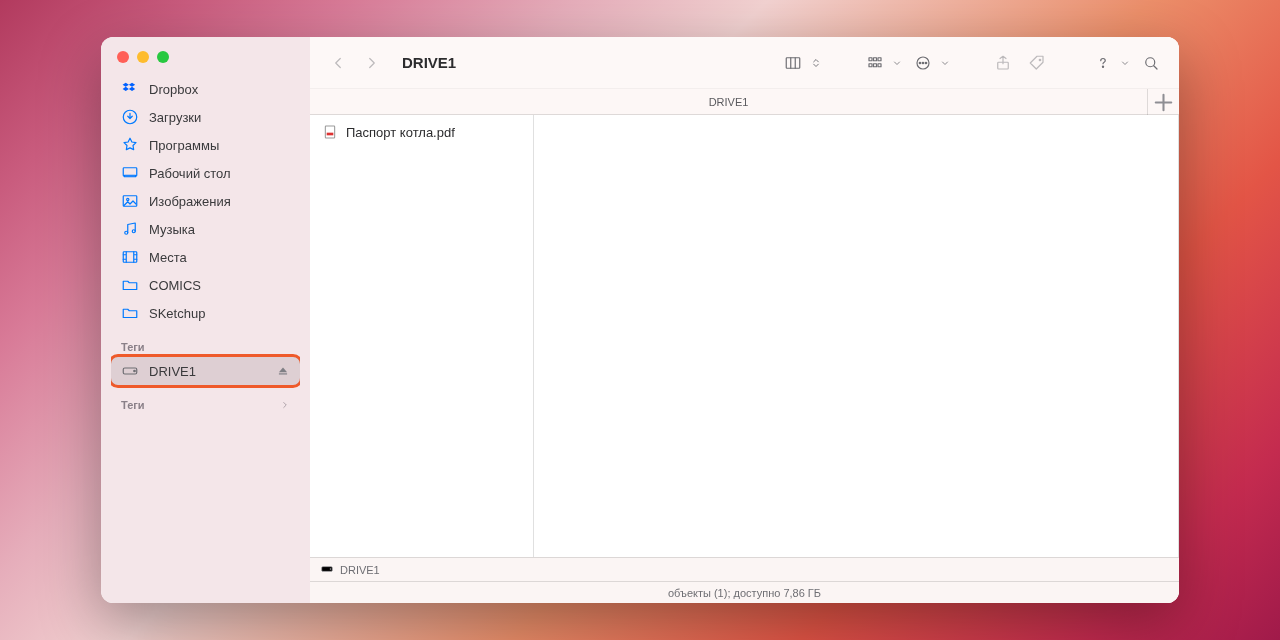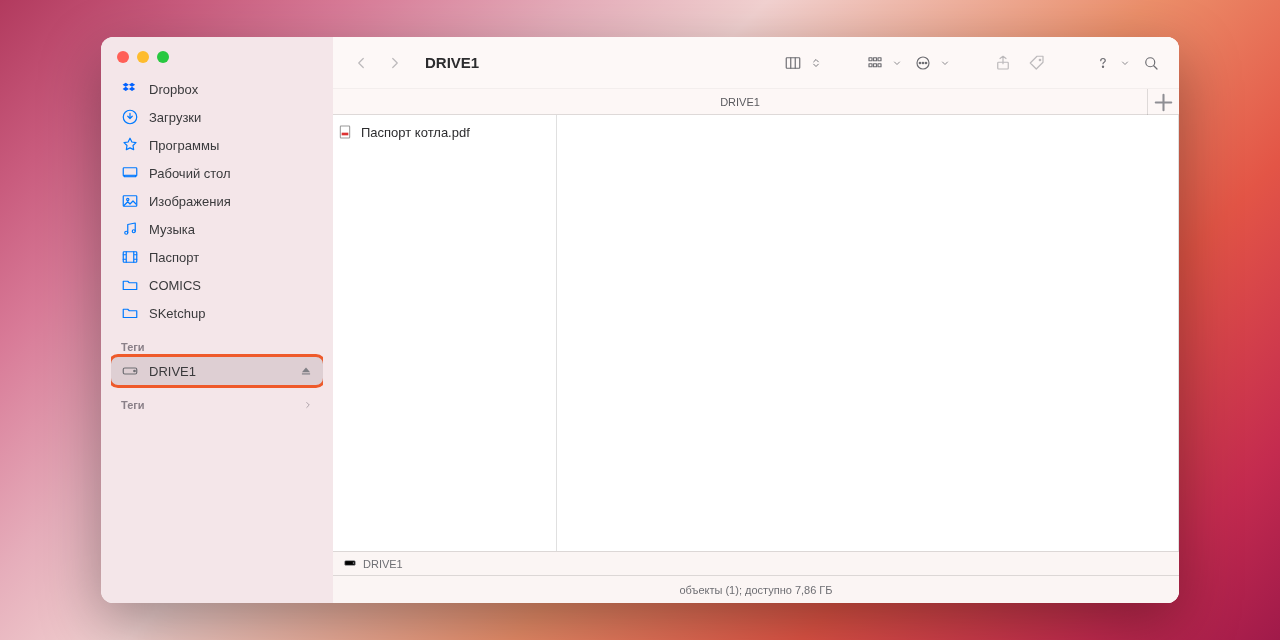--- a/index.html
+++ b/index.html
@@ -15,21 +15,21 @@
     width: 1078px; height: 566px;
     border-radius: 12px;
     background: #fff;
     box-shadow: 0 20px 60px rgba(0,0,0,0.35);
     display: flex;
     overflow: hidden;
     position: relative;
   }
   
   .sidebar {
-    width: 232px;
+    width: 209px;
     background: rgba(240,220,225,0.72);
     backdrop-filter: blur(20px);
     padding: 14px 10px 8px 10px;
     display: flex; flex-direction: column;
     font-size: 13px;
     color: #3a3a3c;
   }
   .traffic { display: flex; gap: 8px; padding: 0 4px 12px 6px; }
   .dot { width: 12px; height: 12px; border-radius: 50%; }
   .dot.red{background:#ff5f57;} .dot.yel{background:#febc2e;} .dot.grn{background:#28c840;}
@@ -95,42 +95,42 @@
     display:flex; align-items:center; justify-content:center;
     border-left: 1px solid rgba(0,0,0,0.12);
     color:#8e8e93;
   }
   
   .content {
     flex: 1; display:flex; overflow:hidden; background:#fff;
   }
   .col {
     border-right: 1px solid rgba(0,0,0,0.12);
-    padding: 6px 0;
+    padding: 6px 8px;
     overflow-y:auto;
   }
   .col.first { width: 224px; }
   .row {
     display:flex; align-items:center; gap:8px;
     height: 22px; font-size: 13px; color:#2c2c2e;
     padding: 0 4px; border-radius:4px;
   }
   .row .icn { width:16px; height:16px; display:flex;align-items:center;justify-content:center; }
   
   .pathbar {
     height: 24px; border-top: 1px solid rgba(0,0,0,0.12);
     background:#fbf5f4;
     display:flex; align-items:center; gap:6px;
     padding: 0 10px;
     font-size: 11px; color:#6e6e73;
   }
   .pathbar svg{width:14px;height:14px;}
   
   .statusbar {
-    height: 28px; border-top: 1px solid rgba(0,0,0,0.12);
+    height: 22px; border-top: 1px solid rgba(0,0,0,0.12);
     background:#fbf5f4;
     display:flex; align-items:center; justify-content:center;
     font-size: 11px; color:#6e6e73;
   }
 
   
   .icn svg, .tbtn svg, .eject svg, .chev svg, .plus svg { stroke: currentColor; fill: none; stroke-width: 1.6; stroke-linecap: round; stroke-linejoin: round; }
 </style>
 </head>
 <body>
@@ -199,21 +199,21 @@
           </span>
         <span class="lbl">Музыка</span>
       </div>
       <div class="side-item">
         <span class="icn">
             <svg viewBox="0 0 24 24">
               <rect x="3" y="5" width="18" height="14" rx="1"></rect>
               <path d="M7 5v14M17 5v14M3 9h4M3 15h4M17 9h4M17 15h4"></path>
             </svg>
           </span>
-        <span class="lbl">Паспорт</span>
+        <span class="lbl">Места</span>
       </div>
       <div class="side-item">
         <span class="icn">
             <svg viewBox="0 0 24 24">
               <path d="M3 7h6l2 2h10v9H3z"></path>
             </svg>
           </span>
         <span class="lbl">COMICS</span>
       </div>
       <div class="side-item">

